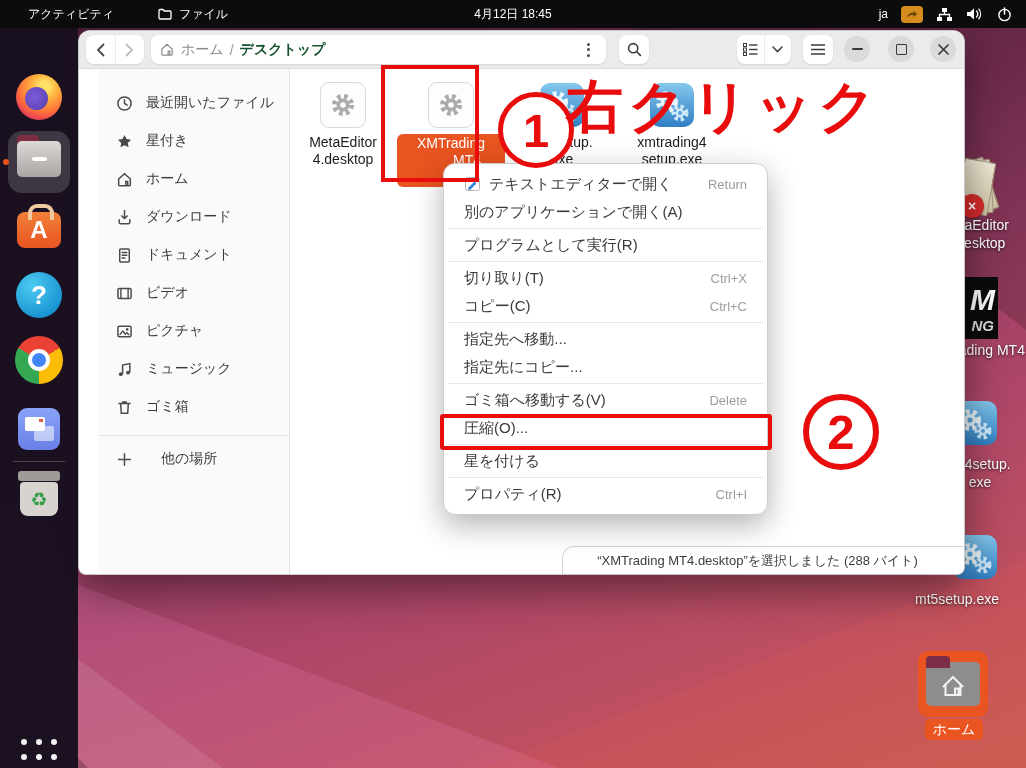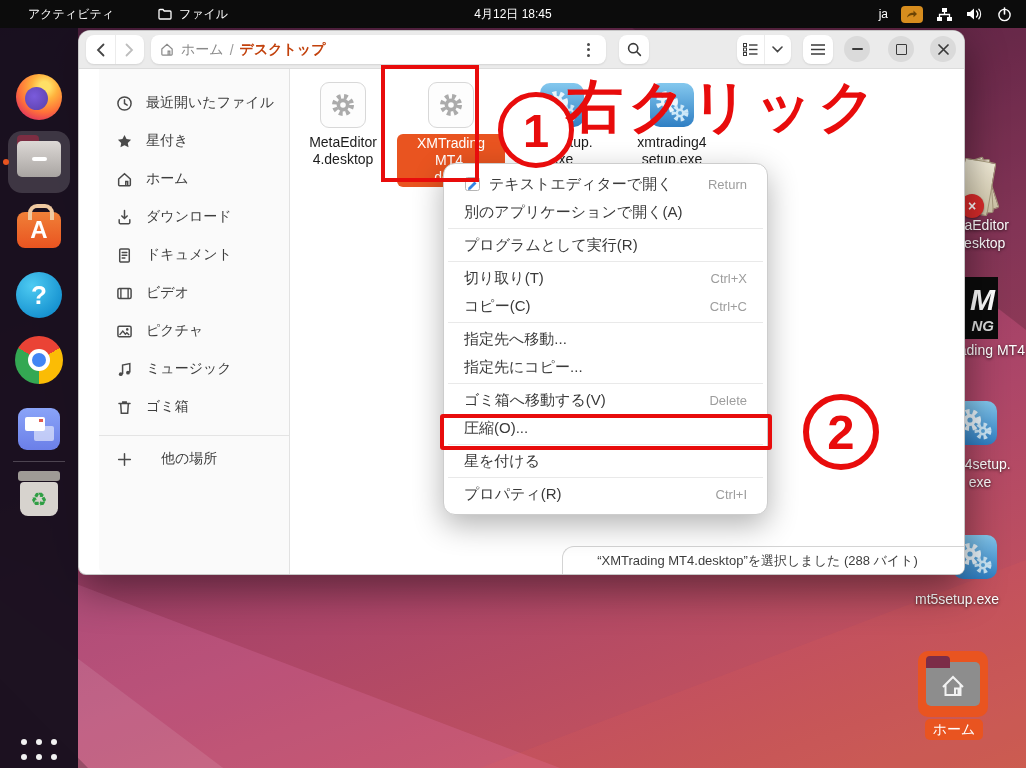--- a/index.html
+++ b/index.html
@@ -85,21 +85,21 @@
   .window{position:absolute;left:78px;top:30px;width:887px;height:545px;background:#fff;z-index:5;
     border-radius:12px 12px 8px 8px;box-shadow:0 14px 42px rgba(0,0,0,.45);border:1px solid rgba(0,0,0,.22);box-sizing:border-box;}
   .titlebar{position:absolute;left:0;top:0;right:0;height:37px;background:#ebebeb;border-radius:11px 11px 0 0;border-bottom:1px solid #dcdcdc;}
   .tbtn{position:absolute;top:4px;height:29px;background:#fff;border-radius:8px;box-shadow:0 1px 2px rgba(0,0,0,.10);display:flex;align-items:center;}
   .nav{left:7px;width:58px;}
   .nav .half{width:29px;height:29px;display:flex;align-items:center;justify-content:center;}
   .nav .half+.half{border-left:1px solid #ececec;}
   .crumb{left:72px;width:455px;padding:0 8px;box-sizing:border-box;gap:6px;font-size:14px;}
   .crumb .root{color:#8a8a8a;}
   .crumb .sep{color:#9a9a9a;}
-  .crumb .cur{color:#c2410c;font-weight:700;}
+  .crumb .cur{color:#14532d;font-weight:700;}
   .crumb .sp{flex:1;}
   .dots3{display:flex;flex-direction:column;gap:2.5px;align-items:center;width:20px;}
   .dots3 i{width:3px;height:3px;border-radius:50%;background:#4a4a4a;}
   .search{left:540px;width:30px;justify-content:center;}
   .viewbtn{left:658px;width:54px;}
   .viewbtn .half{width:27px;height:29px;display:flex;align-items:center;justify-content:center;}
   .viewbtn .half+.half{border-left:1px solid #ececec;}
   .hamb{left:724px;width:30px;justify-content:center;}
   .wc{position:absolute;top:5px;width:26px;height:26px;border-radius:50%;background:#dadada;display:flex;align-items:center;justify-content:center;}
   .wc.min{left:765px;} .wc.max{left:809px;} .wc.close{left:851px;}
@@ -111,21 +111,21 @@
   .srow{position:absolute;left:0;width:190px;height:36px;display:flex;align-items:center;padding-left:17px;box-sizing:border-box;gap:13px;
     font-size:14px;color:#3d3d3d;}
   .sdiv{position:absolute;left:0;top:366px;width:190px;height:1px;background:#e4e4e4;}
   .content{position:absolute;left:191px;top:0;right:0;bottom:0;background:#fff;border-radius:0 0 7px 0;}
 
   .fitem{position:absolute;width:110px;text-align:center;}
   .fbox{width:46px;height:46px;margin:0 auto;border:1px solid #d8d8d8;border-radius:9px;background:#fdfdfd;
     display:flex;align-items:center;justify-content:center;box-sizing:border-box;}
   .fbox.noborder{border:none;background:none;}
   .flabel{margin-top:6px;font-size:14px;line-height:17px;color:#1c1c1c;}
-  .flabel.sel{display:inline-block;background:#e95420;color:#fff;border-radius:6px;padding:1px 20px;}
+  .flabel.sel{display:inline-block;background:#e95420;color:#fff;border-radius:6px;padding:1px 20px;text-align:right;}
 
   .statusbar{position:absolute;right:0;bottom:0;width:402px;height:28px;background:#fff;border-top:1px solid #d4d4d4;border-left:1px solid #d4d4d4;
     border-radius:12px 0 7px 0;display:flex;align-items:center;justify-content:center;padding-right:12px;box-sizing:border-box;
     font-size:13px;color:#3d3d3d;z-index:3;}
 
   
   .ctx{position:absolute;left:443px;top:163px;width:325px;background:#fff;border:1px solid #cdcdcd;border-radius:12px;
     box-shadow:0 10px 30px rgba(0,0,0,.30);padding:6px 4px;z-index:10;box-sizing:border-box;}
   .mrow{height:28px;display:flex;align-items:center;padding:0 16px;font-size:15px;color:#3a3a3a;gap:8px;}
   .mrow .mshort{margin-left:auto;color:#9d9d9d;font-size:13px;}

